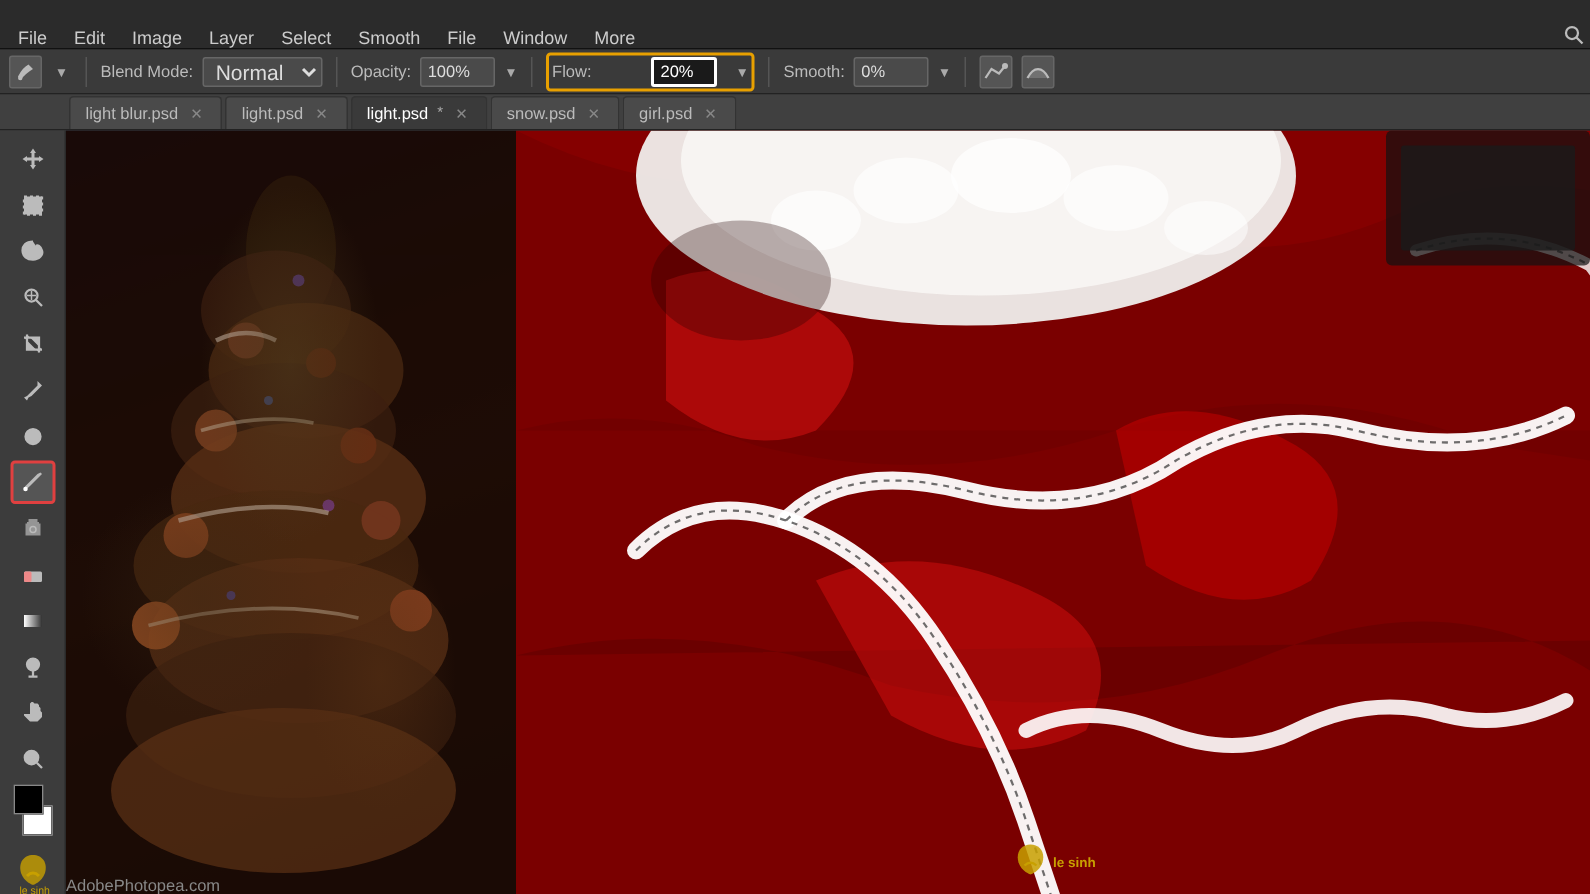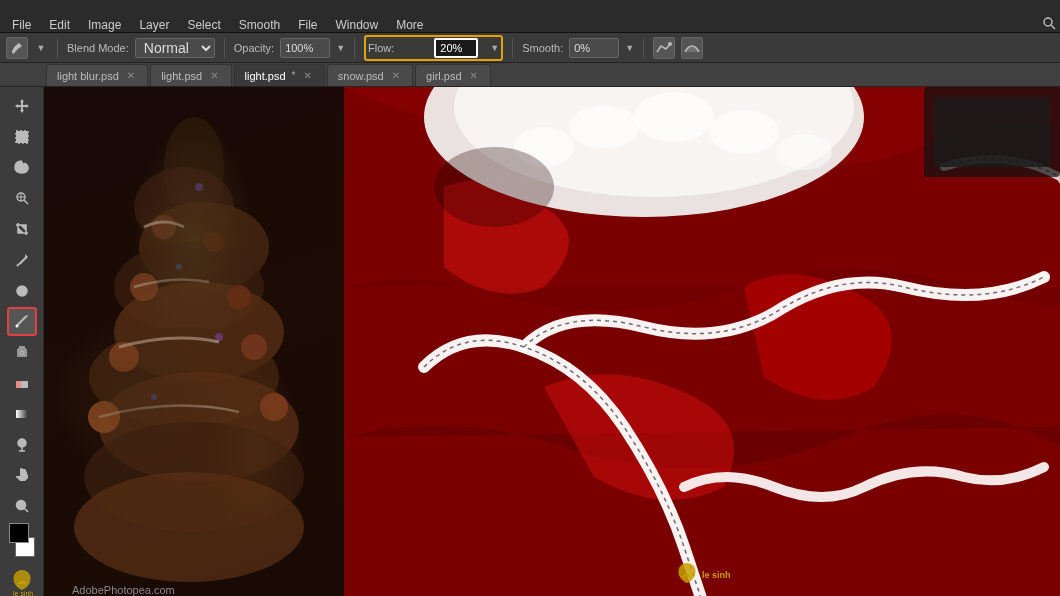--- a/index.html
+++ b/index.html
@@ -453,21 +453,21 @@
           <circle cx="110" cy="310" r="3" fill="#5050c0" opacity="0.6"></circle>
 
           <path d="M100 140 Q120 130 140 140" fill="none" stroke="#d0c0b0" stroke-width="3" opacity="0.6"></path>
           <path d="M90 200 Q130 188 165 195" fill="none" stroke="#c8b8a0" stroke-width="2.5" opacity="0.5"></path>
           <path d="M75 260 Q130 245 175 255" fill="none" stroke="#d0c0b0" stroke-width="3" opacity="0.6"></path>
           <path d="M55 330 Q130 310 195 325" fill="none" stroke="#c8b8a0" stroke-width="2.5" opacity="0.5"></path>
         </svg>
         <div class="pine-overlay"></div>
       </div>
 
-      <div style="position:absolute; bottom:10px; left:28px;">
+      <div style="position:absolute; bottom:10px; left:0;">
         <span style="color:#888; font-size:11px;">AdobePhotopea.com</span>
       </div>
     </div>
 
     <div id="canvas-right">
       <svg style="position:absolute;inset:0;width:100%;height:100%" viewBox="0 0 716 520" preserveAspectRatio="xMidYMid slice">
 
         <rect width="716" height="520" fill="#7a0000"></rect>
 
         <path d="M0 0 Q100 50 200 30 Q300 10 400 60 Q500 100 600 50 Q650 30 716 40 L716 0Z" fill="#900000" opacity="0.5"></path>

